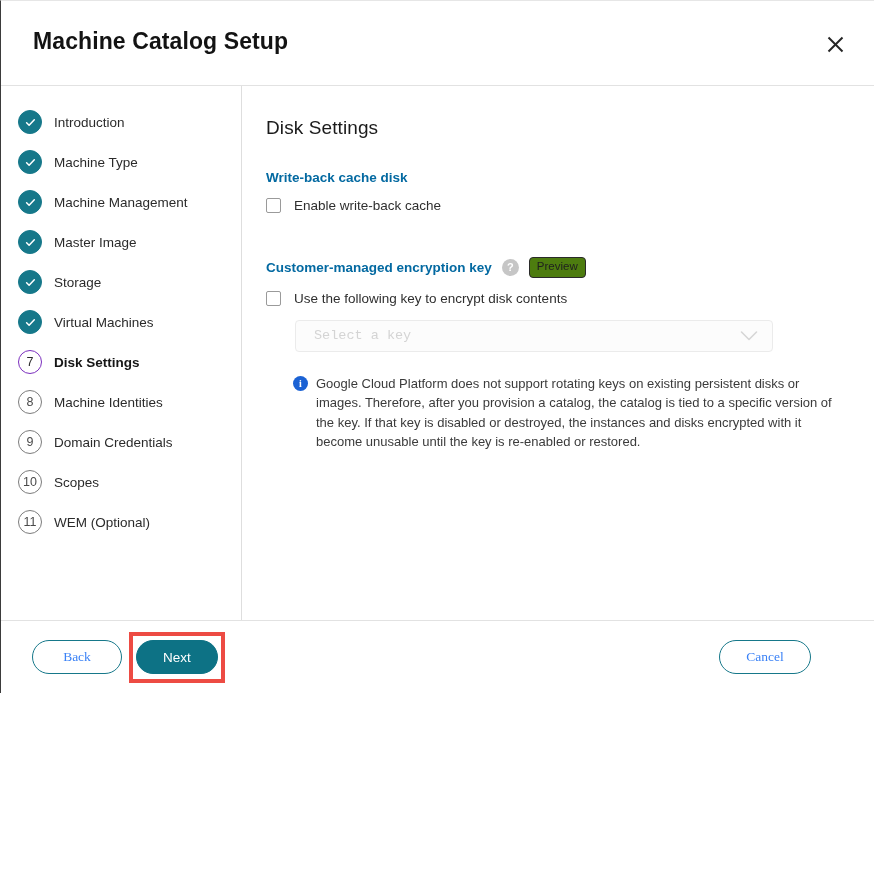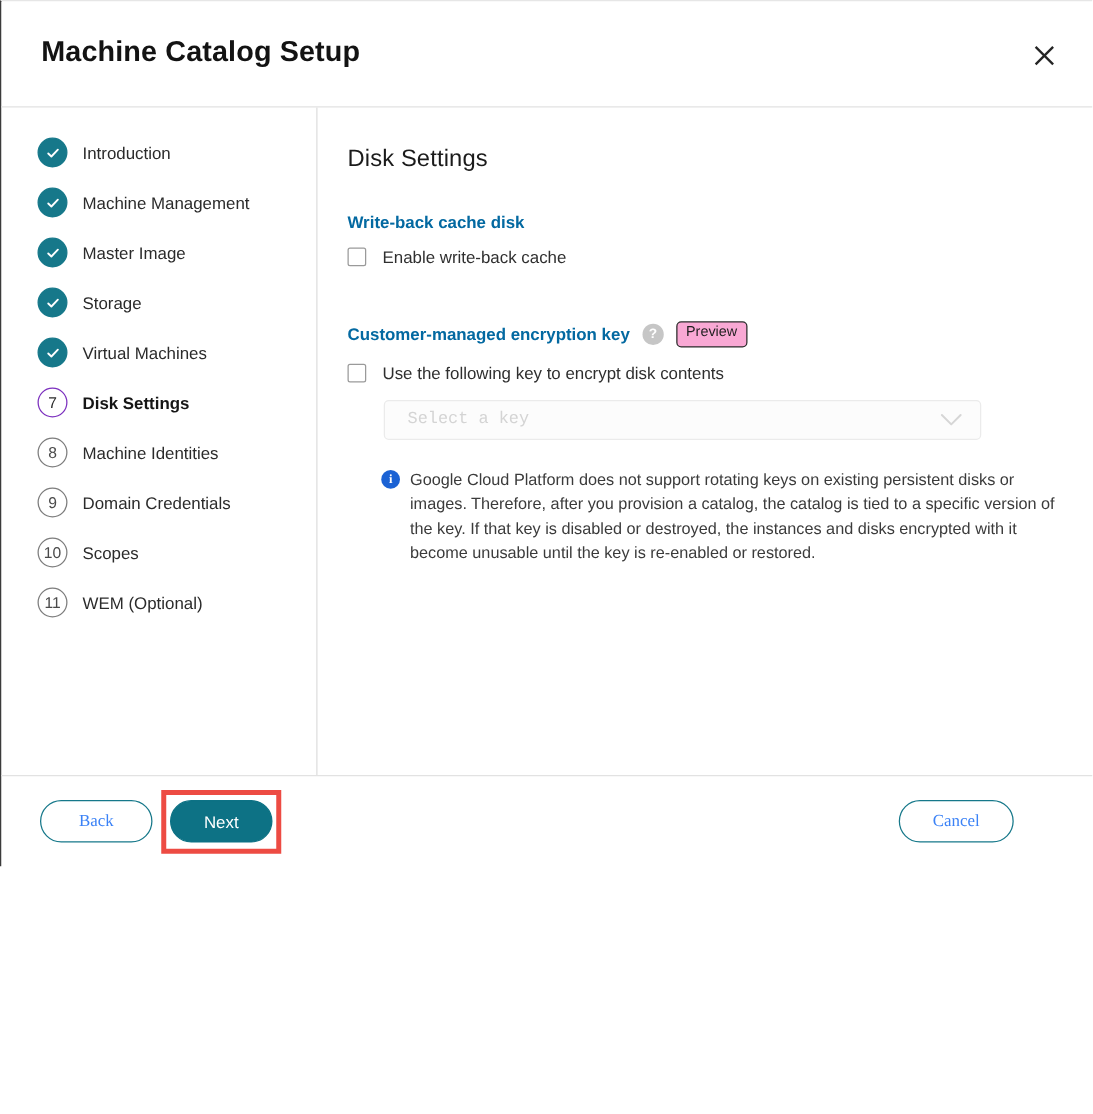--- a/index.html
+++ b/index.html
@@ -57,21 +57,20 @@
     justify-content: center;
   }
   .close-btn svg { display: block; }
 
   
   .body {
     position: relative;
     flex: 1 1 auto;
     display: flex;
     min-height: 0;
-    padding-left: 12px;
   }
 
   
   .sidebar {
     position: relative;
     width: 241px;
     flex: 0 0 241px;
     border-right: 1px solid #dedede;
     box-sizing: border-box;
     padding-top: 16px;
@@ -163,21 +162,21 @@
     margin-left: 9px;
   }
   .preview-badge {
     border: 1.3px solid #2a2a2a;
     border-radius: 4px;
     font-size: 11.5px;
     color: #1f1f1f;
     padding: 3px 7px 4px 7px;
     line-height: 1;
     margin-left: 9px;
-    background: #f9a8d4;
+    background: #4d7c0f;
     cursor: pointer;
   }
 
   .check-row {
     display: flex;
     align-items: center;
     margin-top: 13px;
     cursor: pointer;
   }
   .checkbox {
@@ -318,20 +317,28 @@
 
       <div class="step done">
         <div class="step-marker">
           <svg width="13" height="13" viewBox="0 0 13 13" aria-hidden="true">
             <polyline points="2.6,6.8 5.1,9.2 10.3,3.7" fill="none" stroke="#ffffff" stroke-width="1.5" stroke-linecap="round" stroke-linejoin="round"></polyline>
           </svg>
         </div>
         <div class="step-label">Introduction</div>
       </div>
 
+      <div class="step done">
+        <div class="step-marker">
+          <svg width="13" height="13" viewBox="0 0 13 13" aria-hidden="true">
+            <polyline points="2.6,6.8 5.1,9.2 10.3,3.7" fill="none" stroke="#ffffff" stroke-width="1.5" stroke-linecap="round" stroke-linejoin="round"></polyline>
+          </svg>
+        </div>
+        <div class="step-label">Machine Type</div>
+      </div>
 
       <div class="step done">
         <div class="step-marker">
           <svg width="13" height="13" viewBox="0 0 13 13" aria-hidden="true">
             <polyline points="2.6,6.8 5.1,9.2 10.3,3.7" fill="none" stroke="#ffffff" stroke-width="1.5" stroke-linecap="round" stroke-linejoin="round"></polyline>
           </svg>
         </div>
         <div class="step-label">Machine Management</div>
       </div>
 

